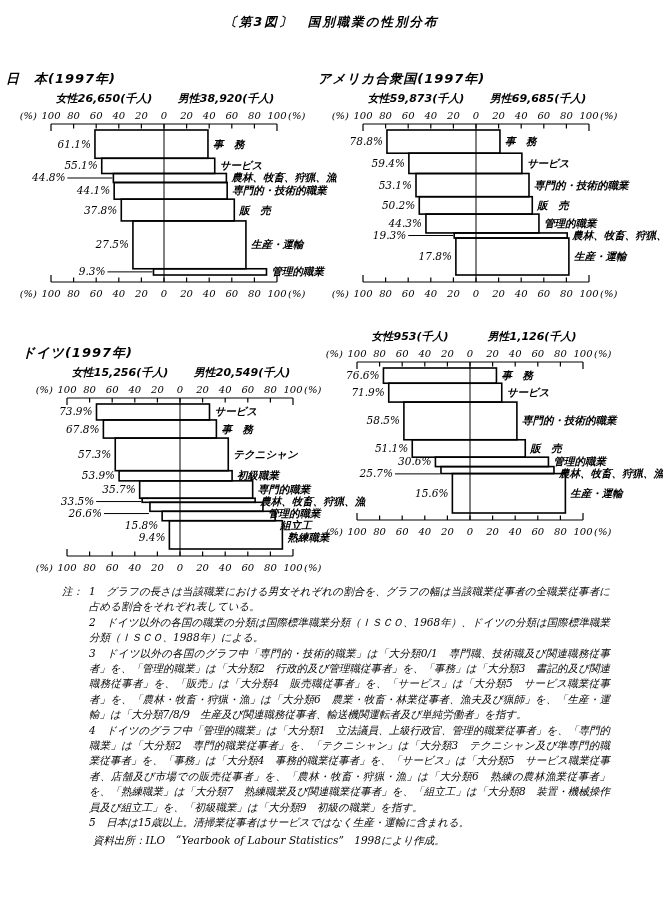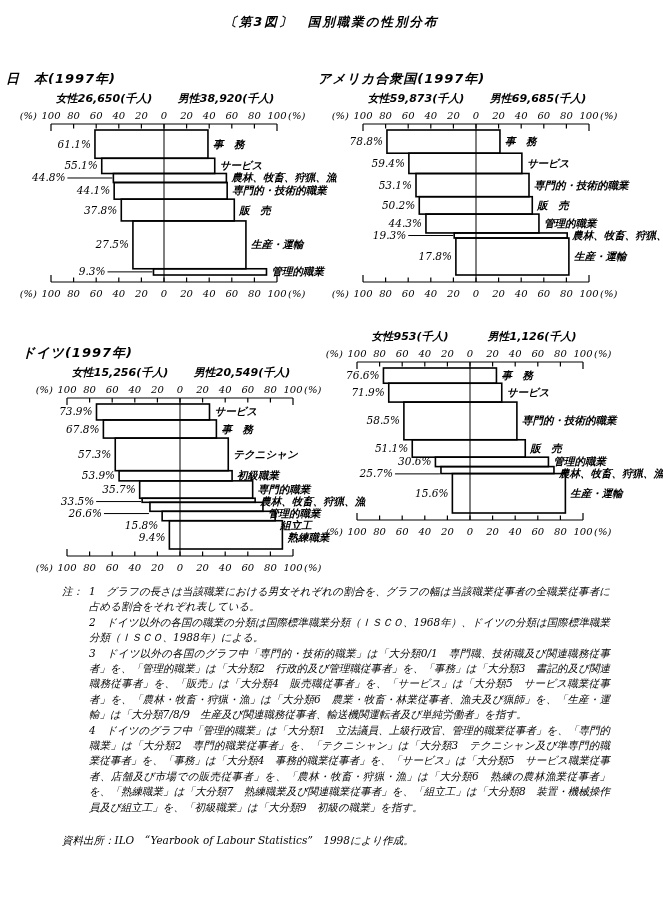--- a/index.html
+++ b/index.html
@@ -412,18 +412,19 @@
       </div>
   </div>
 
   <div class="notes">
     <div class="notes-label">注：</div>
     <div class="notes-items">
         <div class="note-item">1　グラフの長さは当該職業における男女それぞれの割合を、グラフの幅は当該職業従事者の全職業従事者に占める割合をそれぞれ表している。</div>
         <div class="note-item">2　ドイツ以外の各国の職業の分類は国際標準職業分類（ＩＳＣＯ、1968年）、ドイツの分類は国際標準職業分類（ＩＳＣＯ、1988年）による。</div>
         <div class="note-item">3　ドイツ以外の各国のグラフ中「専門的・技術的職業」は「大分類0/1　専門職、技術職及び関連職務従事者」を、「管理的職業」は「大分類2　行政的及び管理職従事者」を、「事務」は「大分類3　書記的及び関連職務従事者」を、「販売」は「大分類4　販売職従事者」を、「サービス」は「大分類5　サービス職業従事者」を、「農林・牧畜・狩猟・漁」は「大分類6　農業・牧畜・林業従事者、漁夫及び猟師」を、「生産・運輸」は「大分類7/8/9　生産及び関連職務従事者、輸送機関運転者及び単純労働者」を指す。</div>
         <div class="note-item">4　ドイツのグラフ中「管理的職業」は「大分類1　立法議員、上級行政官、管理的職業従事者」を、「専門的職業」は「大分類2　専門的職業従事者」を、「テクニシャン」は「大分類3　テクニシャン及び準専門的職業従事者」を、「事務」は「大分類4　事務的職業従事者」を、「サービス」は「大分類5　サービス職業従事者、店舗及び市場での販売従事者」を、「農林・牧畜・狩猟・漁」は「大分類6　熟練の農林漁業従事者」を、「熟練職業」は「大分類7　熟練職業及び関連職業従事者」を、「組立工」は「大分類8　装置・機械操作員及び組立工」を、「初級職業」は「大分類9　初級の職業」を指す。</div>
+        <div class="note-item">5　日本は15歳以上。清掃業従事者はサービスではなく生産・運輸に含まれる。</div>
       </div>
   </div>
 
-  <div class="source-line" style="top: 833px;">資料出所：ILO　“Yearbook of Labour Statistics”　1998により作成。</div>
+  <div class="source-line" style="top: 833px; margin-left: 31px;">資料出所：ILO　“Yearbook of Labour Statistics”　1998により作成。</div>
 
 </div>
 
 </body></html>

